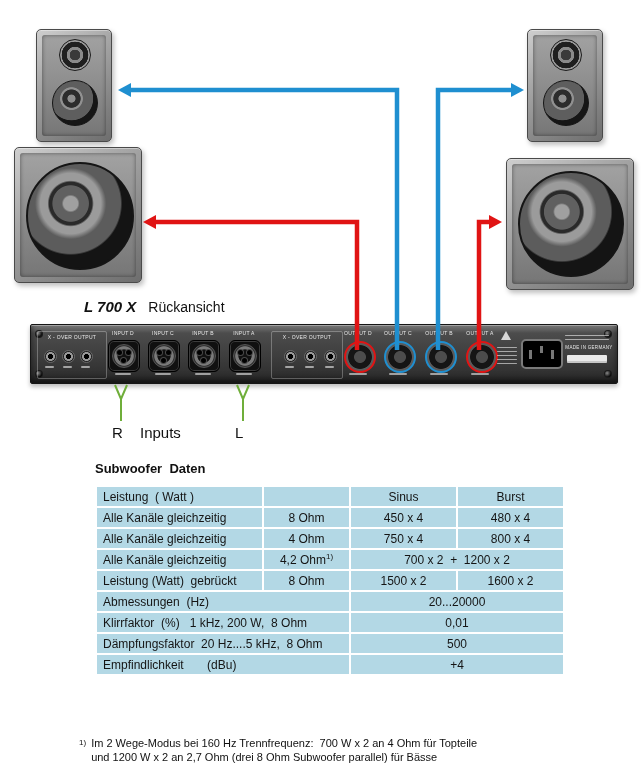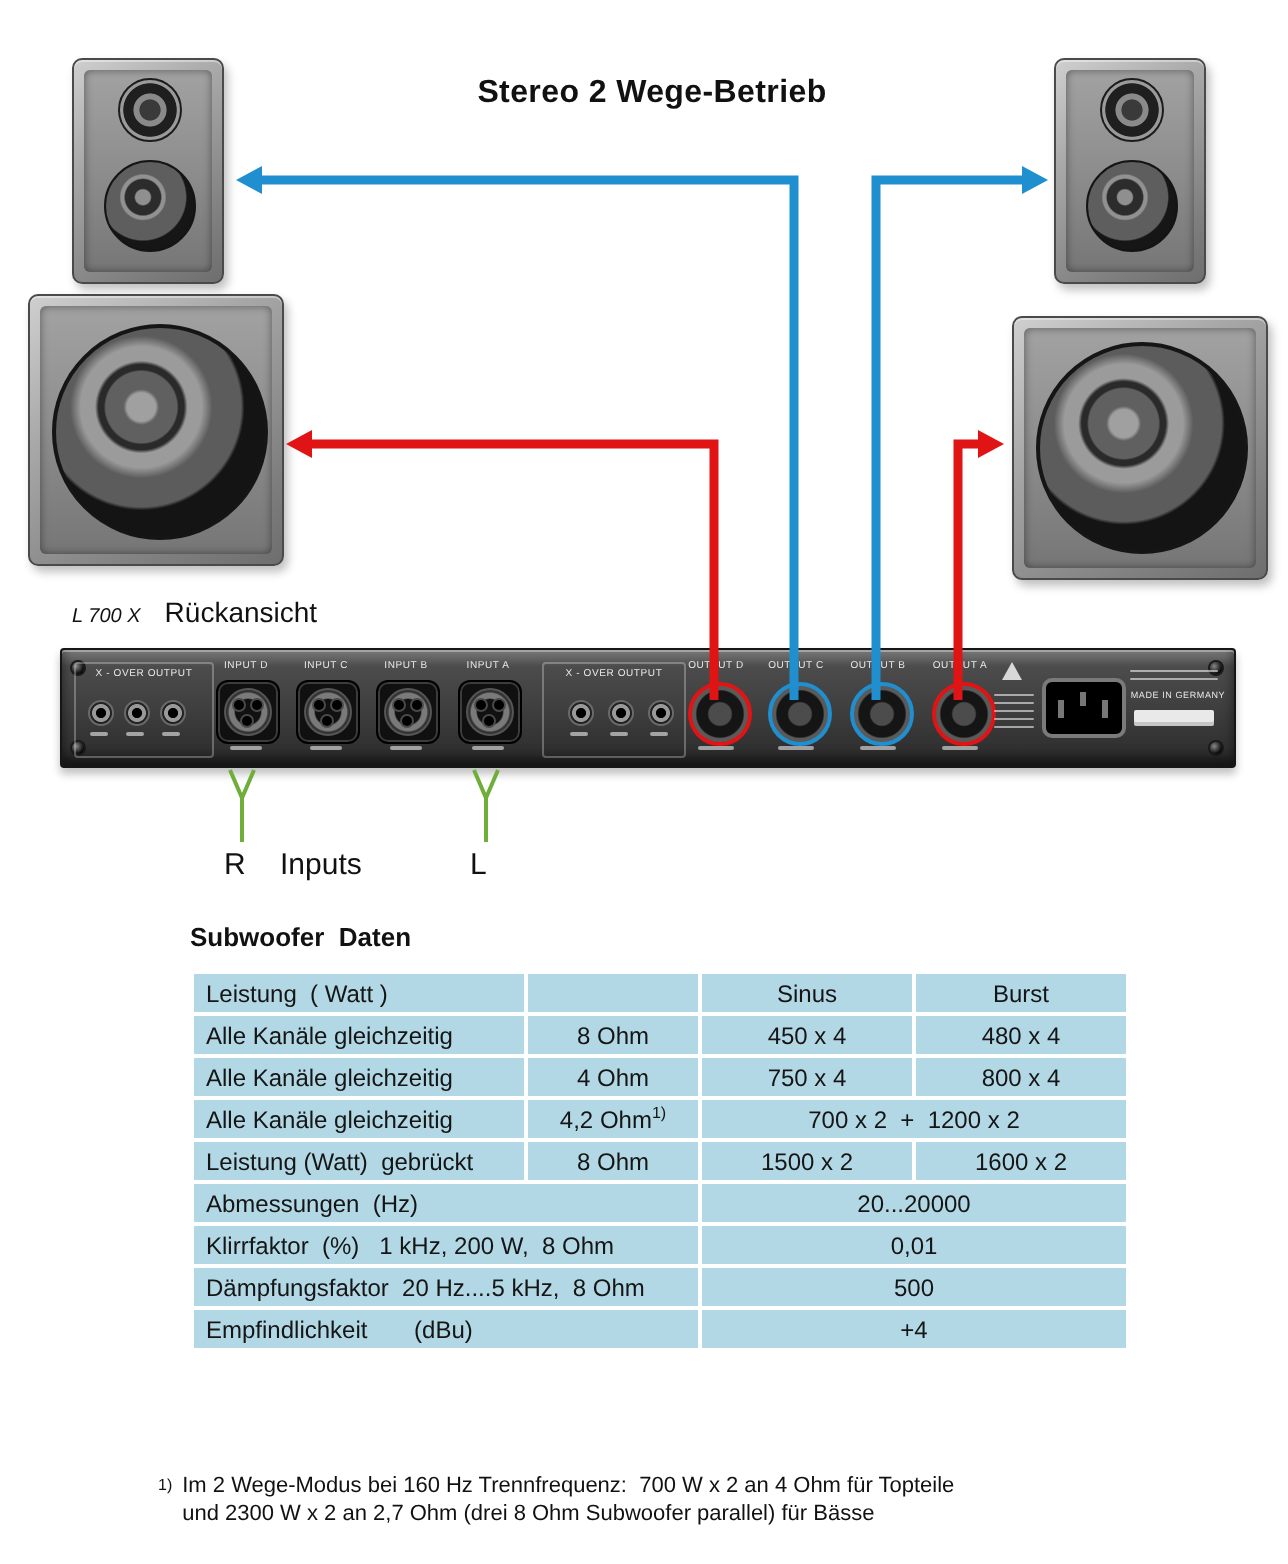--- a/index.html
+++ b/index.html
@@ -37,21 +37,21 @@
   .speakon{position:absolute;width:28px;height:28px;border-radius:50%;
         background:radial-gradient(circle,#4c4c4c 0 28%,#151515 32% 58%,#5a5a5a 62% 76%,#101010 80% 100%);}
   .plug-red{border:2px solid #e01414;}
   .plug-blue{border:2px solid #1f8fd0;}
   .iec{position:absolute;background:#000;border:2px solid #7a7a7a;border-radius:5px;}
   .iec .pin-bar{position:absolute;width:3px;height:9px;background:#777;}
   .warn{position:absolute;width:0;height:0;border-left:5px solid transparent;border-right:5px solid transparent;border-bottom:9px solid #d8d8d8;}
   .white-label{position:absolute;background:#e9e9e9;border-radius:1px;box-shadow:inset 0 -2px 0 rgba(0,0,0,.15);}
 
   .model-line{left:36px;top:298px;display:flex;align-items:baseline;}
-  .model{font-size:10px;font-weight:normal;font-style:italic;}
+  .model{font-size:15px;font-weight:bold;font-style:italic;margin-left:48px;}
   .view{font-size:14px;margin-left:12px;}
 
   .io-label{font-size:15px;color:#111;}
 
   
   .caption{left:95px;top:461px;font-size:13px;font-weight:bold;white-space:pre;}
   table.spec{border-collapse:separate;border-spacing:2px;background:#fff;}
   table.spec td{background:#b3d8e5;height:19px;font-size:12px;color:#151515;padding:0 6px;white-space:pre;overflow:hidden;vertical-align:middle;}
   td.l{text-align:left;} td.c{text-align:center;}
   td sup{font-size:8px;}
@@ -60,21 +60,20 @@
   .footnote sup{font-size:8px;margin-right:5px;line-height:14px;}
   .footnote .fl{white-space:pre;}
 
   svg.wiring{position:absolute;left:0;top:0;pointer-events:none;}
 </style>
 </head>
 <body>
 
 <div class="canvas">
 
-  <div class="abs title">Stereo 2 Wege-Betrieb</div>
 
   <div class="spk" style="left:36px;top:29px;width:74px;height:111px;">
     <div class="spk-front"></div>
     <div class="driver tweeter" style="left:22px;top:9px;width:30px;height:30px;"></div>
     <div class="driver mid" style="left:15px;top:50px;width:44px;height:44px;"></div>
   </div>
 
   <div class="spk" style="left:527px;top:29px;width:74px;height:111px;">
     <div class="spk-front"></div>
     <div class="driver tweeter" style="left:22px;top:9px;width:30px;height:30px;"></div>
@@ -249,21 +248,21 @@
         <td class="l" colspan="2">Empfindlichkeit       (dBu)</td>
         <td class="c" colspan="2">+4</td>
       </tr>
     </tbody>
   </table>
 
   <div class="abs footnote">
     <sup>1)</sup>
     <div>
       <div class="fl">Im 2 Wege-Modus bei 160 Hz Trennfrequenz:  700 W x 2 an 4 Ohm für Topteile</div>
-      <div class="fl">und 2300 W x 2 an 2,7 Ohm (drei 8 Ohm Subwoofer parallel) für Bässe</div>
+      <div class="fl">und 1200 W x 2 an 2,7 Ohm (drei 8 Ohm Subwoofer parallel) für Bässe</div>
     </div>
   </div>
 
   <svg class="wiring" width="644" height="782" viewBox="0 0 644 782">
     <path d="M357,350 L357,222 L156,222" fill="none" stroke-width="4.5" stroke="#e01414"></path>
     <polygon points="143,222 156,215 156,229" fill="#e01414"></polygon>
     <path d="M397,350 L397,90 L131,90" fill="none" stroke-width="4.5" stroke="#1f8fd0"></path>
     <polygon points="118,90 131,83 131,97" fill="#1f8fd0"></polygon>
     <path d="M438,350 L438,90 L511,90" fill="none" stroke-width="4.5" stroke="#1f8fd0"></path>
     <polygon points="524,90 511,83 511,97" fill="#1f8fd0"></polygon>

